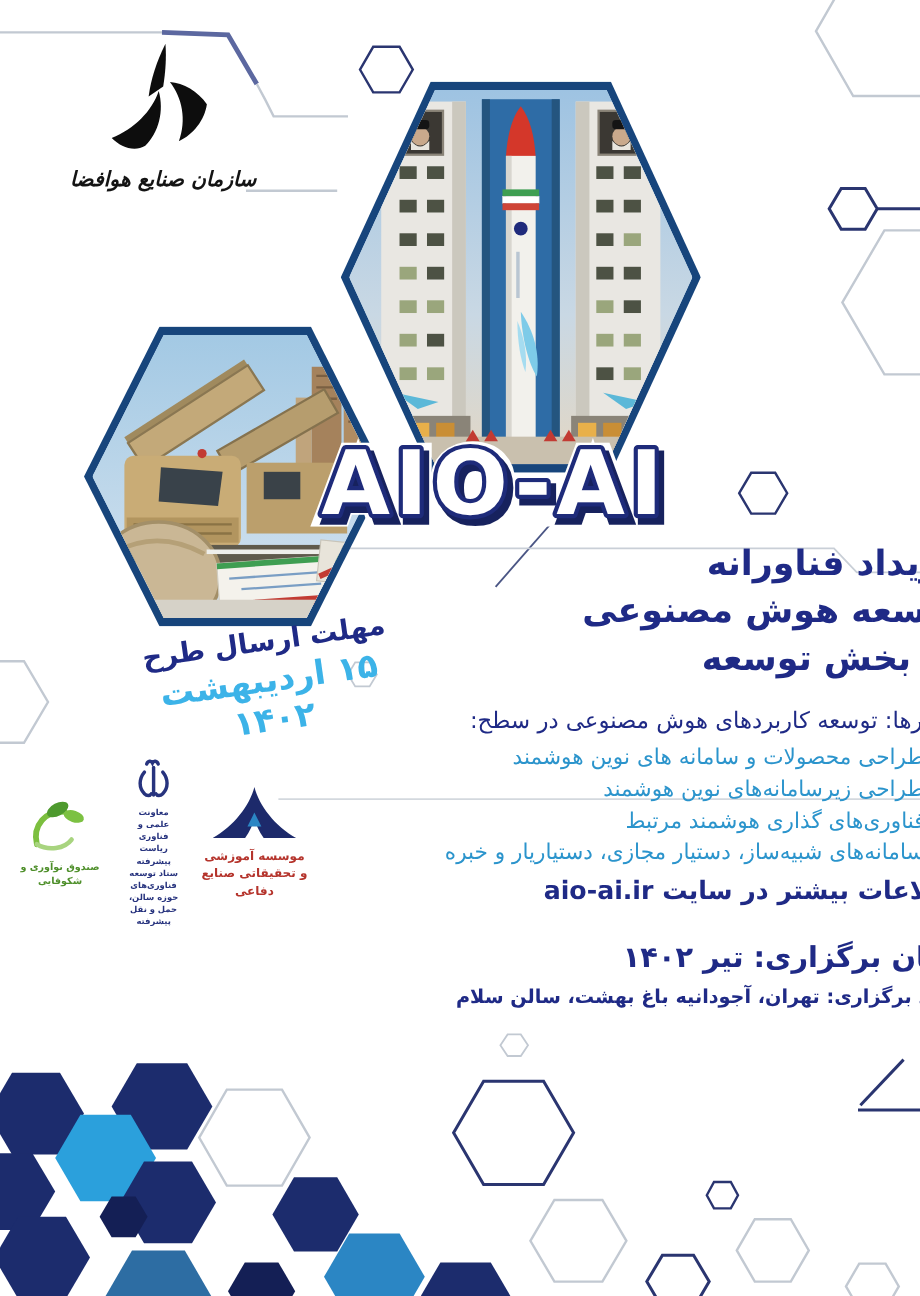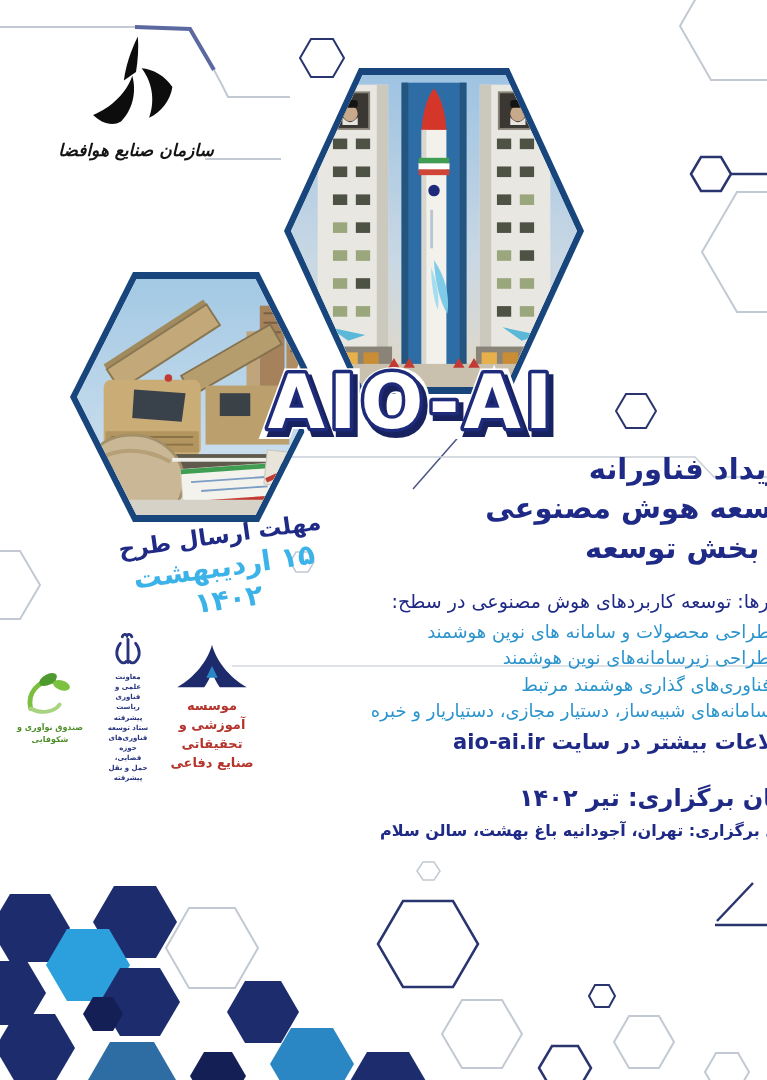--- a/index.html
+++ b/index.html
@@ -49,21 +49,21 @@
   .when{margin-top:30px;font-size:24px;font-weight:bold;color:#1f2a86;}
   .where{margin-top:9px;font-size:16px;font-weight:bold;color:#1f2a86;}
 
   
   .sponsors{position:absolute;left:10px;top:630px;width:122px;display:flex;flex-direction:row;align-items:center;gap:16px;}
   .sponsor{text-align:center;direction:rtl;}
   .sponsor svg{margin:0 auto;}
   .sp-caption{font-weight:bold;line-height:1.45;}
   .sp-green{color:#4e8f2a;font-size:8px;}
   .sp-navy{color:#27337e;font-size:7px;}
-  .sp-red{color:#b5342c;font-size:13px;}
+  .sp-red{color:#b5342c;font-size:10px;}
 </style>
 </head>
 <body>
 
 <div class="poster">
 
   <svg class="decor" viewBox="0 0 767 1080">
 
     <polyline points="0,27 135,27" fill="none" stroke="#c2c9d2" stroke-width="2"></polyline>
     <polyline points="135,27 190,29 214,70" fill="none" stroke="#5c68a0" stroke-width="4"></polyline>
@@ -328,21 +328,21 @@
     <div class="sponsor">
       <svg width="44" height="42" viewBox="0 0 44 44">
         <g stroke="#27337e" stroke-width="3" fill="none" stroke-linecap="round">
           <path d="M22 10 L22 34"></path>
           <path d="M14 14 C9 20 9 28 14 33 C16 35 19 35 20 33"></path>
           <path d="M30 14 C35 20 35 28 30 33 C28 35 25 35 24 33"></path>
           <path d="M16 7 C17 4 20 4 21 6 C22 4 25 4 26 7"></path>
         </g>
       </svg>
       <div class="sp-caption sp-navy">معاونت علمی و فناوری ریاست پیشرفته</div>
-      <div class="sp-caption sp-navy">ستاد توسعه فناوری‌های حوزه فضایی، حمل و نقل پیشرفته</div>
+      <div class="sp-caption sp-navy">ستاد توسعه فناوری‌های حوزه سالن، حمل و نقل پیشرفته</div>
     </div>
     <div class="sponsor">
       <svg width="92" height="56" viewBox="0 0 92 58">
         <path d="M46 4 C42 20 28 38 10 48 L38 48 C42 42 45 36 46 30 C47 36 50 42 54 48 L82 48 C64 38 50 20 46 4 Z" fill="#1d2a6b"></path>
         <path d="M46 26 L52 38 L40 38 Z" fill="#2b86c4"></path>
       </svg>
       <div class="sp-caption sp-red">موسسه آموزشی و تحقیقاتی صنایع دفاعی</div>
     </div>
   </div>
 

